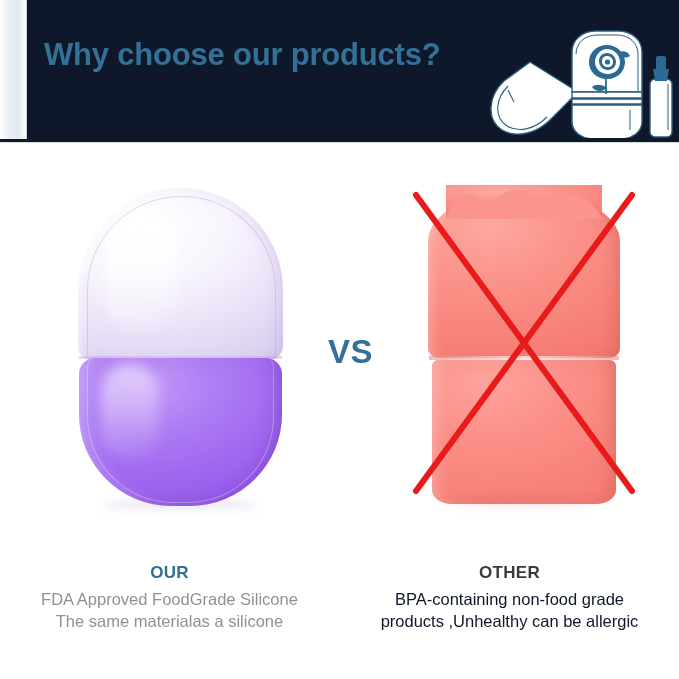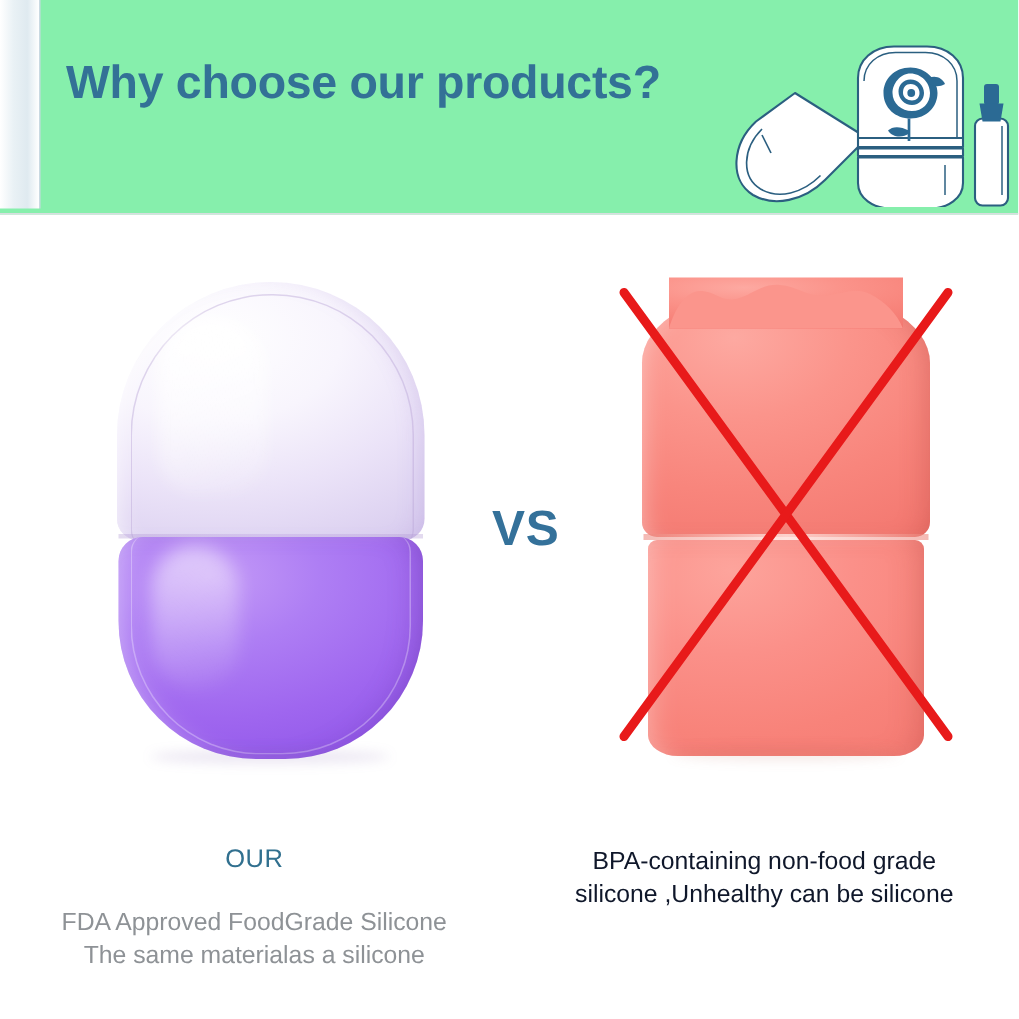--- a/index.html
+++ b/index.html
@@ -18,21 +18,21 @@
     overflow: hidden;
   }
 
   
   #header-band {
     position: absolute;
     left: 0;
     top: 0;
     width: 679px;
     height: 143px;
-    background: #86efac;
+    background: #0f172a;
     box-sizing: border-box;
   }
   #header-left-accent {
     position: absolute;
     left: 0;
     top: 0;
     width: 26px;
     height: 139px;
     background: linear-gradient(to right, #ffffff 0%, #e9f1f5 35%, #dfeaf0 70%, #ffffff 100%);
   }
@@ -256,23 +256,23 @@
     position: absolute;
     top: 420px;
     width: 339px;
     text-align: center;
   }
   #caption-left  { left: 0px; }
   #caption-right { left: 340px; }
 
   .caption-head {
     font-size: 17px;
-    font-weight: 400;
+    font-weight: 700;
     letter-spacing: 0.3px;
-    margin-bottom: 21px;
+    margin-bottom: 5px;
   }
   #caption-left .caption-head  { color: #31708f; }
   #caption-right .caption-head { color: #3b3b3b; }
 
   .caption-line {
     font-size: 16.5px;
     line-height: 22px;
     color: #8e9296;
     white-space: nowrap;
   }
@@ -372,18 +372,19 @@
       <line x1="222" y1="4" x2="6" y2="300" stroke="#e81a1a" stroke-width="6" stroke-linecap="round"></line>
     </svg>
 
     <div id="caption-left" class="caption-col">
       <div class="caption-head">OUR</div>
       <div class="caption-line">FDA Approved FoodGrade Silicone</div>
       <div class="caption-line">The same materialas a silicone</div>
     </div>
 
     <div id="caption-right" class="caption-col">
+      <div class="caption-head">OTHER</div>
       <div class="caption-line">BPA-containing non-food grade</div>
-      <div class="caption-line">silicone ,Unhealthy can be silicone</div>
+      <div class="caption-line">products ,Unhealthy can be allergic</div>
     </div>
 
   </div>
 </div>
 
 </body></html>

